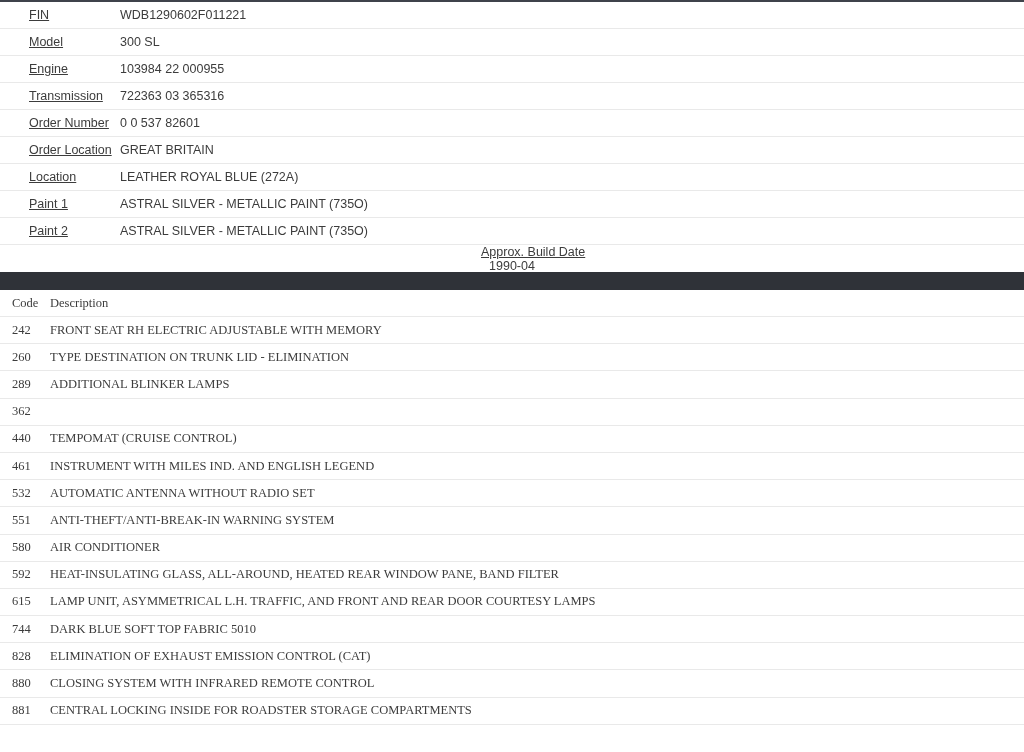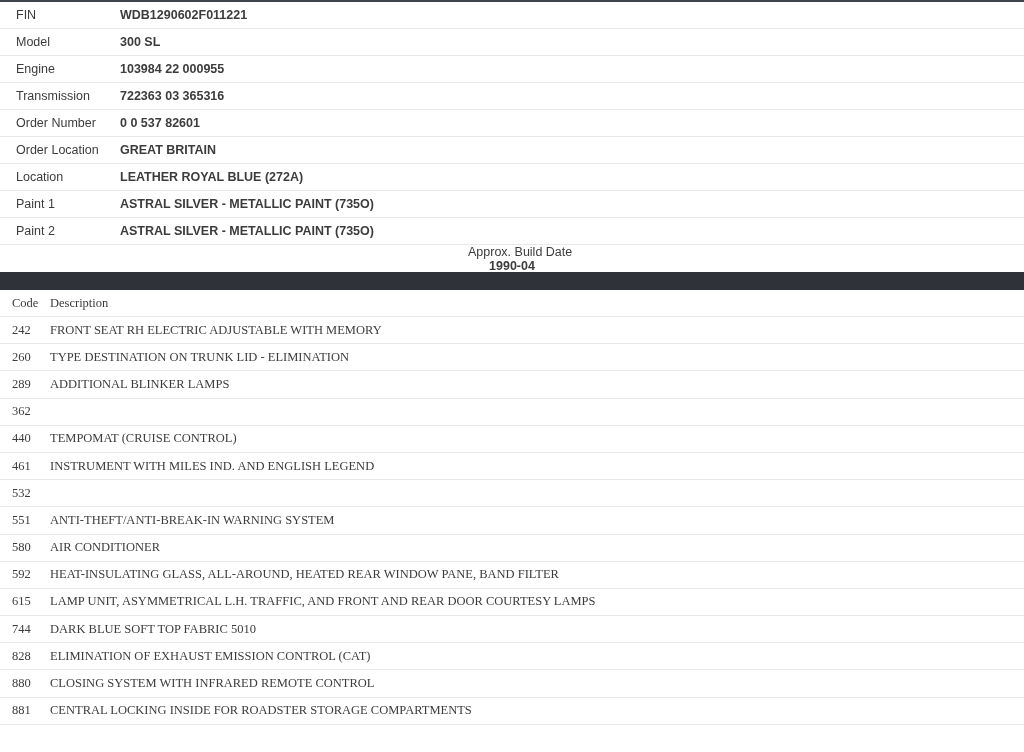--- a/index.html
+++ b/index.html
@@ -27,28 +27,28 @@
     align-items: center;
     border-bottom: 1px solid #e9e9e9;
     background: #ffffff;
   }
   .spec-table .row:last-child {
     border-bottom: none; 
     flex-direction: column;
   }
   .spec-table .label {
     width: 120px;
-    padding-left: 16px;
+    padding-left: 29px;
     flex-shrink: 0;
     white-space: nowrap;
+    text-decoration: underline;
   }
   .spec-table .value {
     flex: 1;
     white-space: nowrap;
-    font-weight: bold;
   }
   
   .codes-table .row {
     height: 27.2px;
     display: flex;
     align-items: center;
     border-bottom: 1px solid #e9e9e9;
     background: #ffffff;
     font-family: Liberation Serif, serif;
   }
@@ -157,20 +157,21 @@
         <div class="desc">TEMPOMAT (CRUISE CONTROL)</div>
       </div>
 
       <div class="row">
         <div class="code">461</div>
         <div class="desc">INSTRUMENT WITH MILES IND. AND ENGLISH LEGEND</div>
       </div>
 
       <div class="row">
         <div class="code">532</div>
+        <div class="desc">AUTOMATIC ANTENNA WITHOUT RADIO SET</div>
       </div>
 
       <div class="row">
         <div class="code">551</div>
         <div class="desc">ANTI-THEFT/ANTI-BREAK-IN WARNING SYSTEM</div>
       </div>
 
       <div class="row">
         <div class="code">580</div>
         <div class="desc">AIR CONDITIONER</div>

